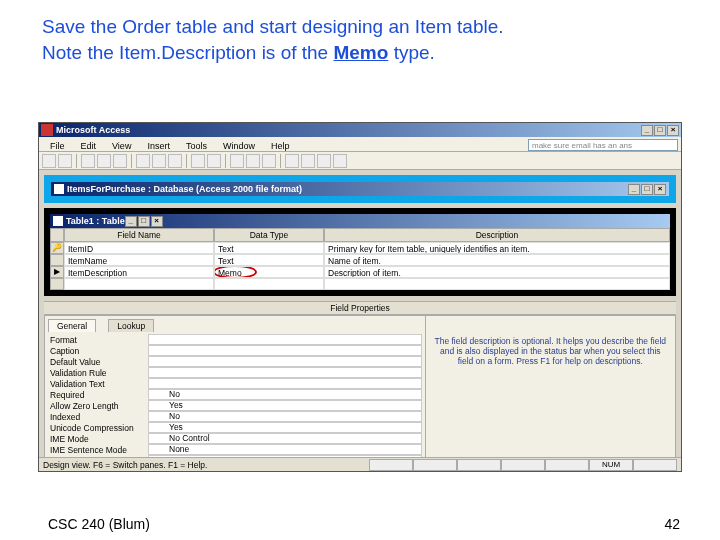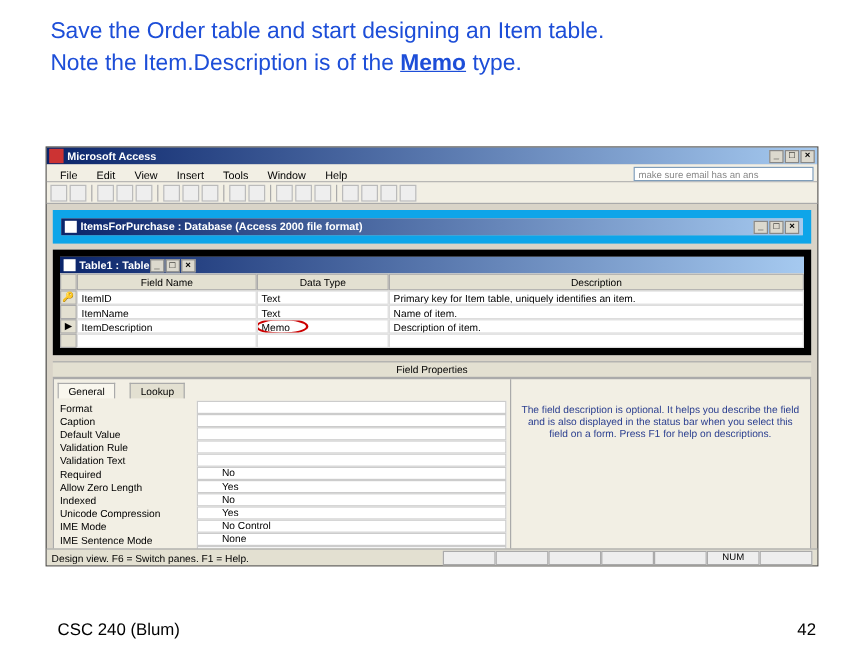--- a/index.html
+++ b/index.html
@@ -201,21 +201,20 @@
     border: 1px solid #aaa;
     background: #f9f7ee;
     border-bottom: none;
   }
   .tab.inactive { background: #e3e0d1; }
   .prop-row {
     display: flex;
     font-size: 8.5px;
     height: 11px;
     align-items: center;
-    gap: 16px;
   }
   .prop-label {
     width: 100px;
     padding-left: 2px;
   }
   .prop-value {
     flex: 1;
     background: #fff;
     border: 1px solid #ccc;
     padding-left: 20px;

